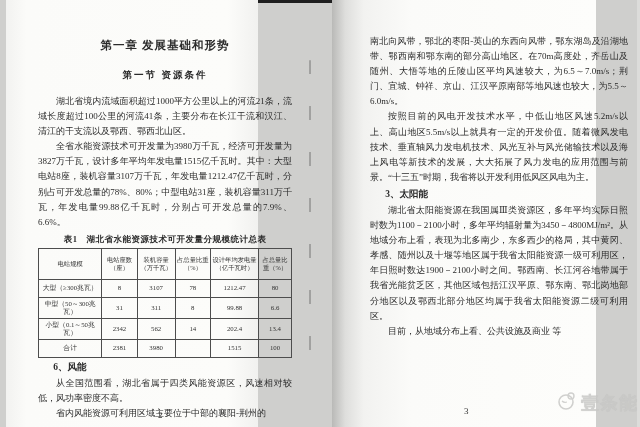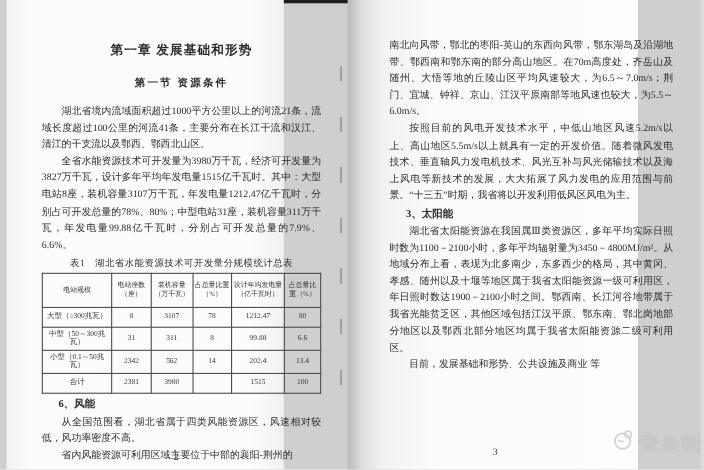--- a/index.html
+++ b/index.html
@@ -11,21 +11,21 @@
     font-family:"Liberation Serif","DejaVu Serif",serif;
     color:#2b2b2b;
   }
   
   .page{position:absolute;top:0;height:427px;}
   .page-left{
     left:6px;width:252px;
     background:linear-gradient(90deg,#f2f2f0 0%,#fbfbf9 8%,#fcfcfa 88%,#f1f1ef 100%);
   }
   .page-right{
-    left:316px;width:264px;
+    left:332px;width:264px;
     background:linear-gradient(90deg,#b9b9b7 0%,#dededc 5%,#f2f2f0 12%,#fbfbf9 30%,#fdfdfb 100%);
   }
   .edge-strip-right{position:absolute;right:0;top:0;width:3px;height:427px;background:#dcdcda;}
   .topbar{position:absolute;top:0;height:4px;background:#1f1f1f;}
   .topbar-left{left:75px;width:160px;}
   .topbar-right{left:255px;width:320px;height:3px;}
   .gutter-specks{
     position:absolute;left:309px;top:60px;width:2px;height:320px;
     background:repeating-linear-gradient(180deg,
       rgba(40,40,40,.55) 0 14px, rgba(40,40,40,0) 14px 46px);
@@ -47,21 +47,21 @@
     font-size:9.5px;font-weight:bold;margin:3px 0 2px 0;
     text-indent:1.6em;
   }
   p.body{
     font-size:9px;line-height:15.1px;margin:0;
     text-indent:2em;
   }
   p.body.no-indent{text-indent:0;}
   
   .tbl-caption{
-    text-align:center;font-size:8.5px;font-weight:normal;
+    text-align:center;font-size:8.5px;font-weight:bold;
     margin:4px 0 2px 0;letter-spacing:.5px;
   }
   table.datatable{
     width:100%;border-collapse:collapse;table-layout:fixed;
     font-size:6.3px;line-height:8px;color:#333;
   }
   table.datatable th,table.datatable td{
     border:1px solid #4d4d4d;text-align:center;
     padding:2px 1px;vertical-align:middle;
     overflow:hidden;word-break:break-all;
@@ -180,21 +180,21 @@
 
       <p class="body no-indent">南北向风带，鄂北的枣阳-英山的东西向风带，鄂东湖岛及沿湖地带、鄂西南和鄂东南的部分高山地区。在70m高度处，齐岳山及随州、大悟等地的丘陵山区平均风速较大，为6.5～7.0m/s；荆门、宜城、钟祥、京山、江汉平原南部等地风速也较大，为5.5～6.0m/s。</p>
 
       <p class="body">按照目前的风电开发技术水平，中低山地区风速5.2m/s以上、高山地区5.5m/s以上就具有一定的开发价值。随着微风发电技术、垂直轴风力发电机技术、风光互补与风光储输技术以及海上风电等新技术的发展，大大拓展了风力发电的应用范围与前景。“十三五”时期，我省将以开发利用低风区风电为主。</p>
 
 
       <div class="sub-heading">3、太阳能</div>
 
       <p class="body">湖北省太阳能资源在我国属Ⅲ类资源区，多年平均实际日照时数为1100－2100小时，多年平均辐射量为3450－4800MJ/m²。从地域分布上看，表现为北多南少，东多西少的格局，其中黄冈、孝感、随州以及十堰等地区属于我省太阳能资源一级可利用区，年日照时数达1900－2100小时之间。鄂西南、长江河谷地带属于我省光能贫乏区，其他区域包括江汉平原、鄂东南、鄂北岗地部分地区以及鄂西北部分地区均属于我省太阳能资源二级可利用区。</p>
 
-      <p class="body">目前，发展基础和形势、公共设施及商业  等</p>
+      <p class="body">目前，从地域分布上看、公共设施及商业  等</p>
     </div>
 
     <div class="pagenum pagenum-right">3</div>
   </div>
 
   <div class="watermark">
     <span>
       <svg width="24" height="24" viewBox="0 0 24 24" fill="none">
         <circle cx="11" cy="13" r="7" stroke="#c9c9c7" stroke-width="1.6"></circle>
         <circle cx="16" cy="7" r="3" stroke="#c9c9c7" stroke-width="1.4"></circle>

